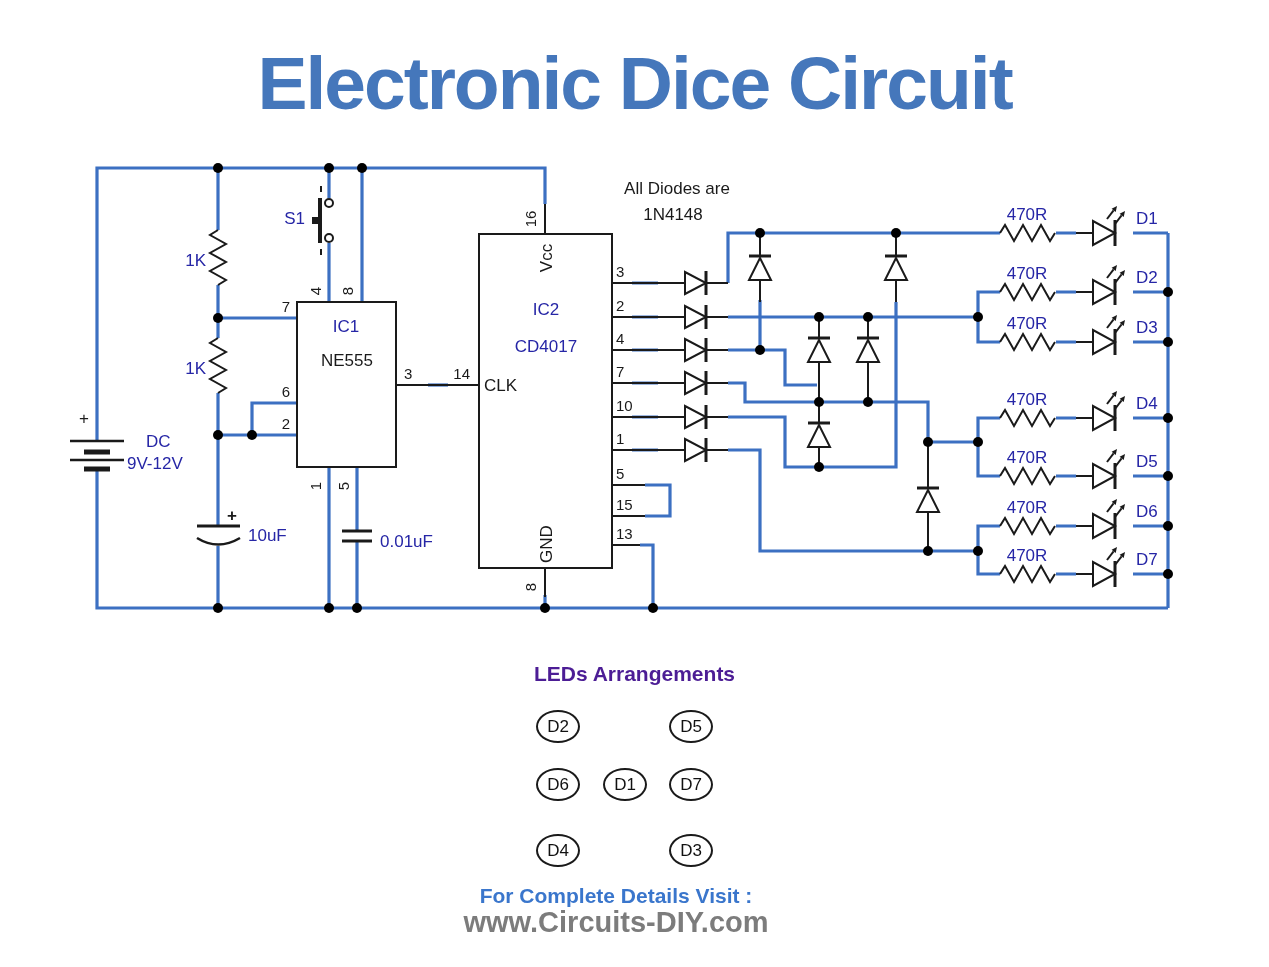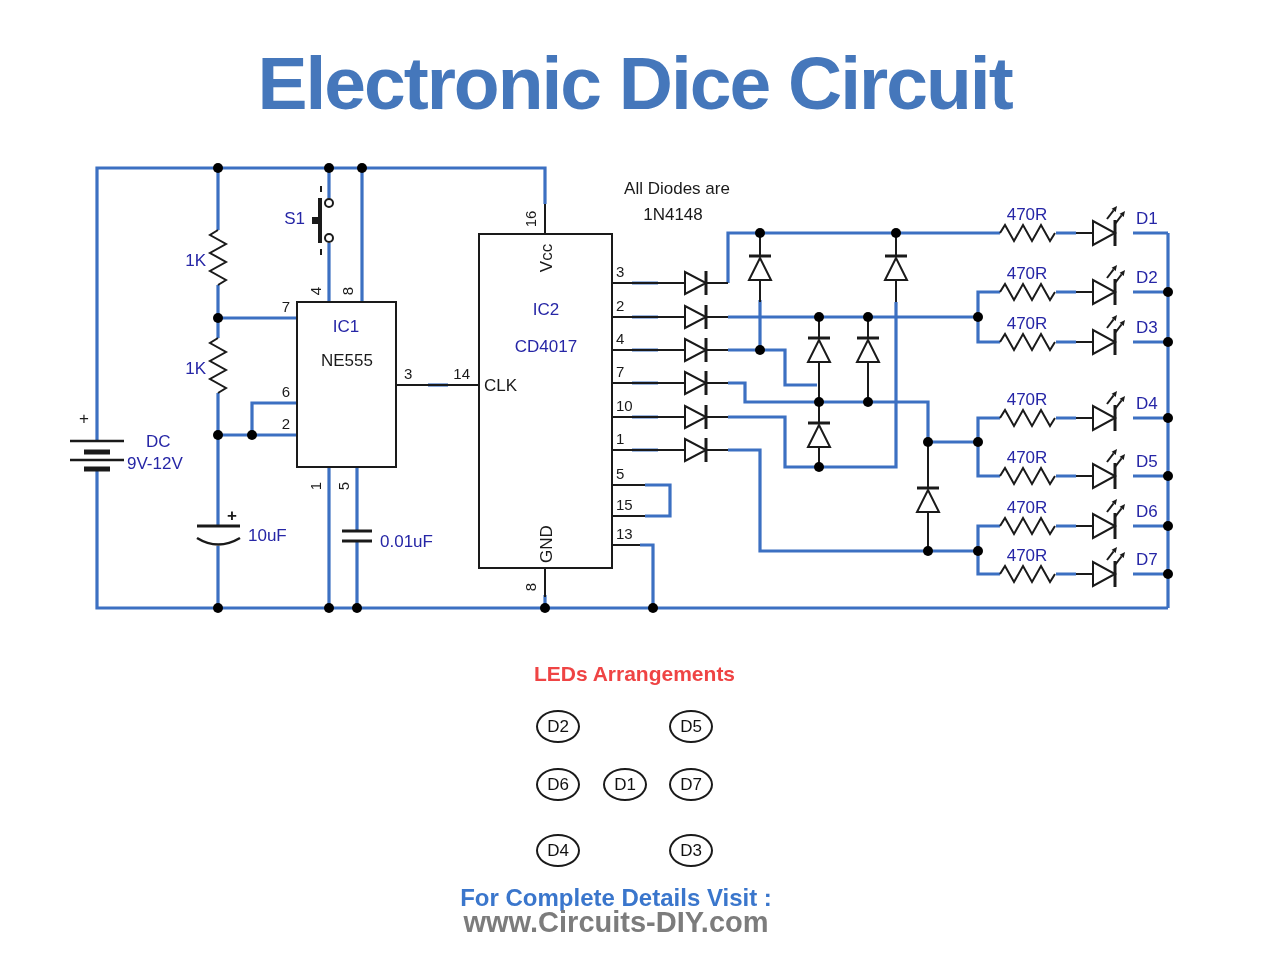--- a/index.html
+++ b/index.html
@@ -2,26 +2,26 @@
 <html><head>
 <meta charset="utf-8">
 <style>
   html,body{margin:0;padding:0;background:#ffffff;}
   body{position:relative;width:1269px;height:967px;overflow:hidden;
        font-family:"Liberation Sans",sans-serif;}
   .title{position:absolute;top:40px;left:0;width:1269px;text-align:center;
          font-size:75px;font-weight:bold;letter-spacing:-2px;color:#4577bb;}
   #schem{position:absolute;top:0;left:0;}
   .arr-head{position:absolute;top:662px;left:0;width:1269px;text-align:center;
-            font-size:21px;font-weight:bold;color:#ef4444;}
+            font-size:21px;font-weight:bold;color:#4c1d95;}
   .led-circle{position:absolute;width:44px;height:33px;border:2px solid #1a1a1a;
               border-radius:50%;text-align:center;line-height:30px;
               font-size:17px;color:#111;background:#fff;box-sizing:border-box;}
   .foot1{position:absolute;top:884px;left:0;width:1232px;text-align:center;
-         font-size:24px;font-weight:bold;color:#3a76cc;}
+         font-size:21px;font-weight:bold;color:#3a76cc;}
   .foot2{position:absolute;top:906px;left:8px;width:1216px;text-align:center;
          font-size:29px;font-weight:bold;color:#7c7c7c;}
   text{font-family:"Liberation Sans",sans-serif;}
   .lbl{fill:#2626a6;font-size:17px;}
   .pin{fill:#1a1a1a;font-size:15px;}
   .blk{fill:#1a1a1a;font-size:17px;}
 </style>
 </head>
 <body>
 

